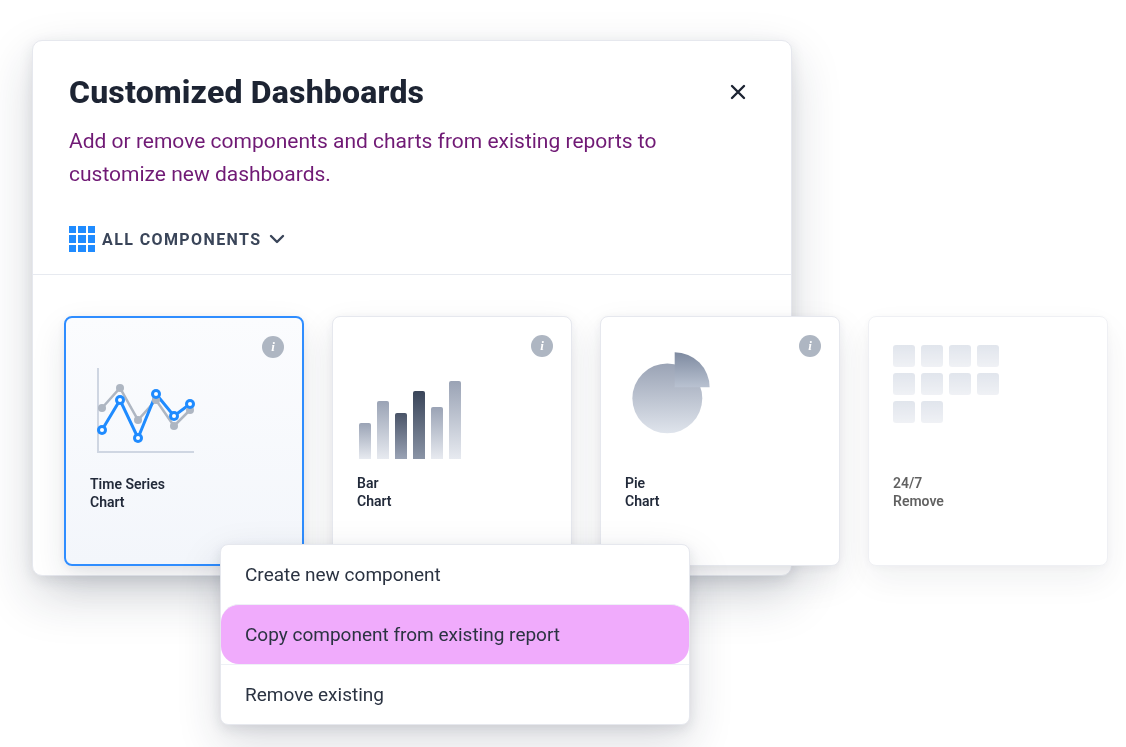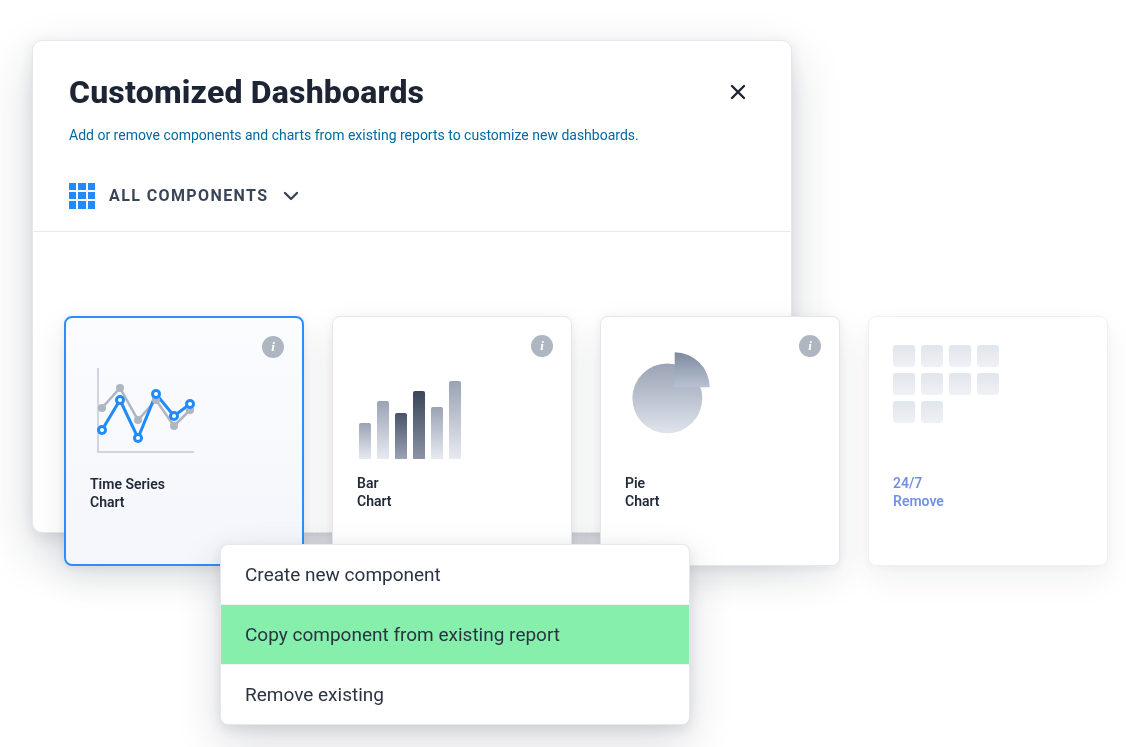--- a/index.html
+++ b/index.html
@@ -14,23 +14,23 @@
     border: 1px solid #e6e8ee;
     border-radius: 10px;
     box-shadow: 0 20px 50px rgba(30,40,60,0.18), 0 4px 14px rgba(30,40,60,0.10);
     padding: 32px 0 0 0;
     overflow: visible;
   }
   .panel-header { padding: 0 36px 0 36px; }
   .title-row { display:flex; align-items:center; justify-content:space-between; }
   .panel-title { font-size: 32px; font-weight: 800; color:#1d2433; letter-spacing:.2px; }
   .close-btn { width:34px; height:34px; display:flex; align-items:center; justify-content:center; cursor:pointer; color:#1d2433; }
-  .panel-sub { margin-top:14px; font-size:14px; line-height:1.55; color:#0369a1; max-width:640px; }
-
-  .filter-row { margin-top:36px; padding: 0 36px 22px 36px; display:flex; align-items:center; gap:14px; }
+  .panel-sub { margin-top:14px; font-size:21px; line-height:1.55; color:#701a75; max-width:640px; }
+
+  .filter-row { margin-top:36px; padding: 0 36px 22px 36px; display:flex; align-items:center; gap:7px; }
   .grid-icon { width:26px; height:26px; display:grid; grid-template-columns:repeat(3,1fr); grid-template-rows:repeat(3,1fr); gap:2px; }
   .grid-icon span { background:#1f8bff; display:block; }
   .filter-label { font-size:16px; font-weight:700; letter-spacing:1.4px; color:#3a4559; }
   .chev { width:18px; height:18px; color:#3a4559; }
 
   .divider { height:1px; background:#e7eaf0; width:100%; }
 
   .cards-strip {
     position: absolute;
     left: 64px; top: 308px;
@@ -51,21 +51,21 @@
     background: linear-gradient(180deg,#fbfcfe, #f3f6fb);
   }
   .card.faded { opacity:.62; }
   .card .info-badge {
     position:absolute; top:18px; right:18px; width:22px; height:22px; border-radius:50%;
     background:#aeb6c2; color:#fff; display:flex; align-items:center; justify-content:center;
     font-style: italic; font-family: Georgia, "Times New Roman", serif; font-weight:700; font-size:13px;
   }
   .card .vis { height:120px; display:flex; align-items:flex-end; }
   .card-title { margin-top:16px; font-size:14px; font-weight:600; color:#222a3a; line-height:1.25; }
-  .card.faded .card-title { color:#1d4ed8; }
+  .card.faded .card-title { color:#000000; }
 
   .line1 { white-space:pre; }
 
   
   .ts-svg { width:110px; height:100px; }
   .ts-axis { stroke:#cfd6e2; stroke-width:2; fill:none; }
   .ts-grey { stroke:#aeb6c2; stroke-width:2.5; fill:none; }
   .ts-blue { stroke:#1f8bff; stroke-width:3; fill:none; }
   .ts-dot-g { fill:#aeb6c2; }
   .ts-dot-b { fill:#1f8bff; }
@@ -84,21 +84,21 @@
 
   
   .menu {
     position:absolute; left:220px; top:536px; width:470px;
     background:#fff; border:1px solid #e6e8ee; border-radius:8px;
     box-shadow: 0 18px 44px rgba(30,40,60,0.16), 0 4px 12px rgba(30,40,60,0.10);
     overflow:hidden;
   }
   .menu-item { padding:18px 24px; font-size:19px; color:#2b3342; cursor:pointer; white-space:nowrap; }
   .menu-item + .menu-item { border-top:1px solid #eef1f6; }
-  .menu-item.hover { background:#86efac; }
+  .menu-item.hover { background:#f0abfc;border-radius:18px; }
 </style>
 </head>
 <body>
 
 <div class="stage">
 
   <div class="panel">
     <div class="panel-header">
       <div class="title-row">
         <h1 class="panel-title">Customized Dashboards</h1>

